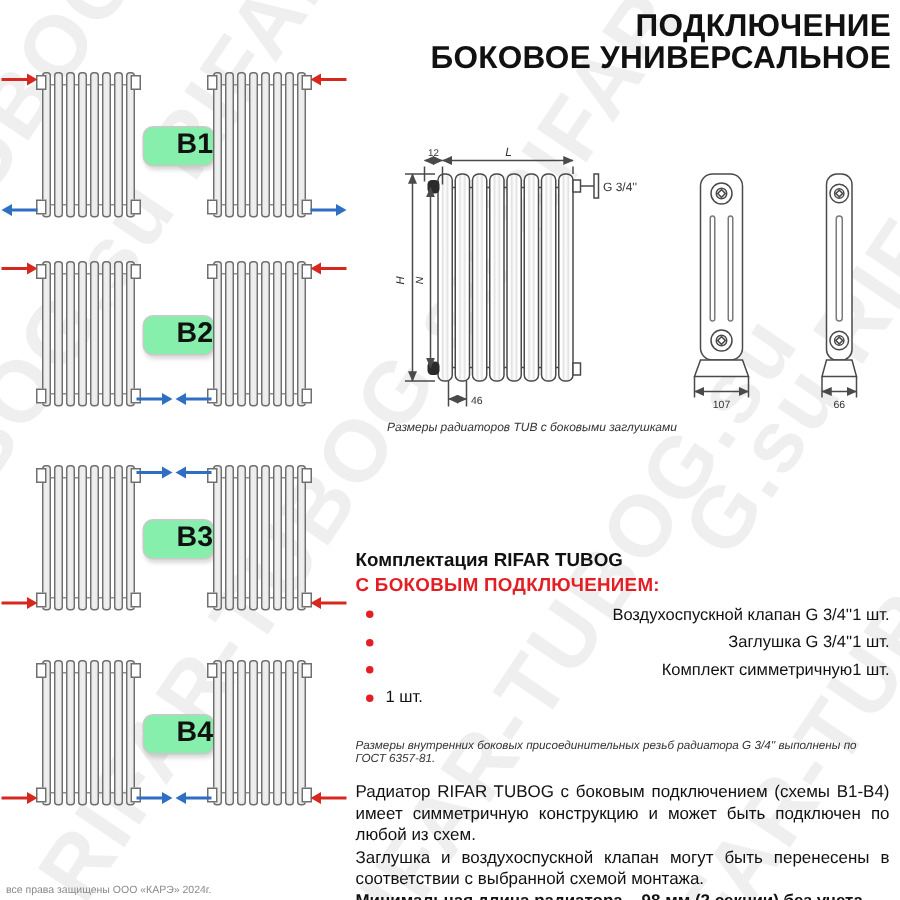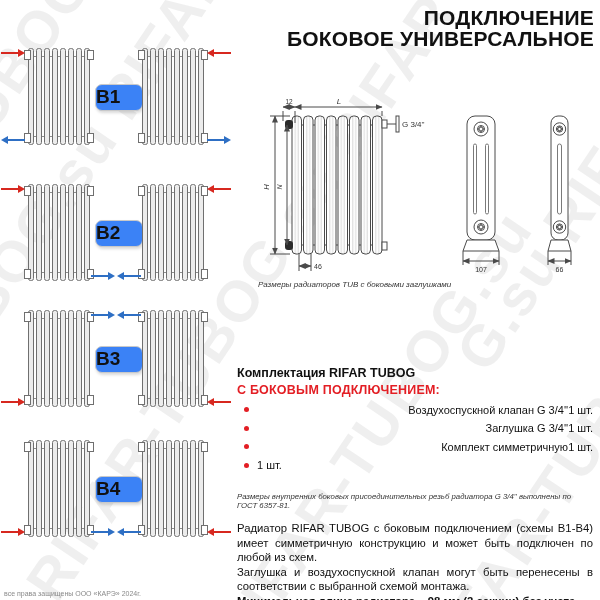--- a/index.html
+++ b/index.html
@@ -40,22 +40,22 @@
   .arrow::after{content:'';position:absolute;top:0;width:0;height:0;
     border-top:4px solid transparent;border-bottom:4px solid transparent;}
   .arrow.dir-r::before{right:6px;} .arrow.dir-r::after{right:0;border-left:7px solid var(--c);}
   .arrow.dir-l::before{left:6px;}  .arrow.dir-l::after{left:0;border-right:7px solid var(--c);}
   .pos-tl,.pos-tr{top:1px}.pos-bl,.pos-br{bottom:1px}
   .rad.left .pos-tl,.rad.left .pos-bl{left:-27px}
   .rad.left .pos-tr,.rad.left .pos-br{right:-25px}
   .rad.right .pos-tr,.rad.right .pos-br{right:-27px}
   .rad.right .pos-tl,.rad.right .pos-bl{left:-25px}
   .scheme-label{
-    position:absolute;left:95px;top:44px;width:46px;text-align:left;
-    border:1px solid #c9c9c9;border-radius:7px;background:#3b82f6;
+    position:absolute;left:95px;top:44px;width:46px;text-align:right;
+    border:1px solid #c9c9c9;border-radius:7px;background:#86efac;
     font-weight:800;font-size:19px;padding:1px 0 2px;color:#111;
     box-shadow:1px 2px 3px rgba(0,0,0,0.15);
   }
   
   .tech{position:absolute;left:255px;top:95px;z-index:1;}
   .tech text{font-family:"Liberation Sans", sans-serif;fill:#333;}
   
   .specs{position:absolute;left:237px;top:366px;width:356px;z-index:1;}
   .h-black{font-size:12.5px;font-weight:800;color:#111;}
   .h-red{font-size:12.5px;font-weight:800;color:var(--accent);margin-top:3px;letter-spacing:0.2px;}
@@ -125,21 +125,21 @@
         </div>
         <div class="boss tl"></div>
         <div class="boss tr"></div>
         <div class="boss bl"></div>
         <div class="boss br"></div>
         <div class="arrow pos-tr red dir-l"></div>
         <div class="arrow pos-br blue dir-r"></div>
       </div>
       <div class="scheme-label">B1</div>
     </div>
-    <div class="scheme-row" style="top: 176px;">
+    <div class="scheme-row" style="top: 166px;">
       <div class="rad left">
         <div class="hline top"></div>
         <div class="hline bottom"></div>
         <div class="tubes">
           <div class="tube"></div>
           <div class="tube"></div>
           <div class="tube"></div>
           <div class="tube"></div>
           <div class="tube"></div>
           <div class="tube"></div>

